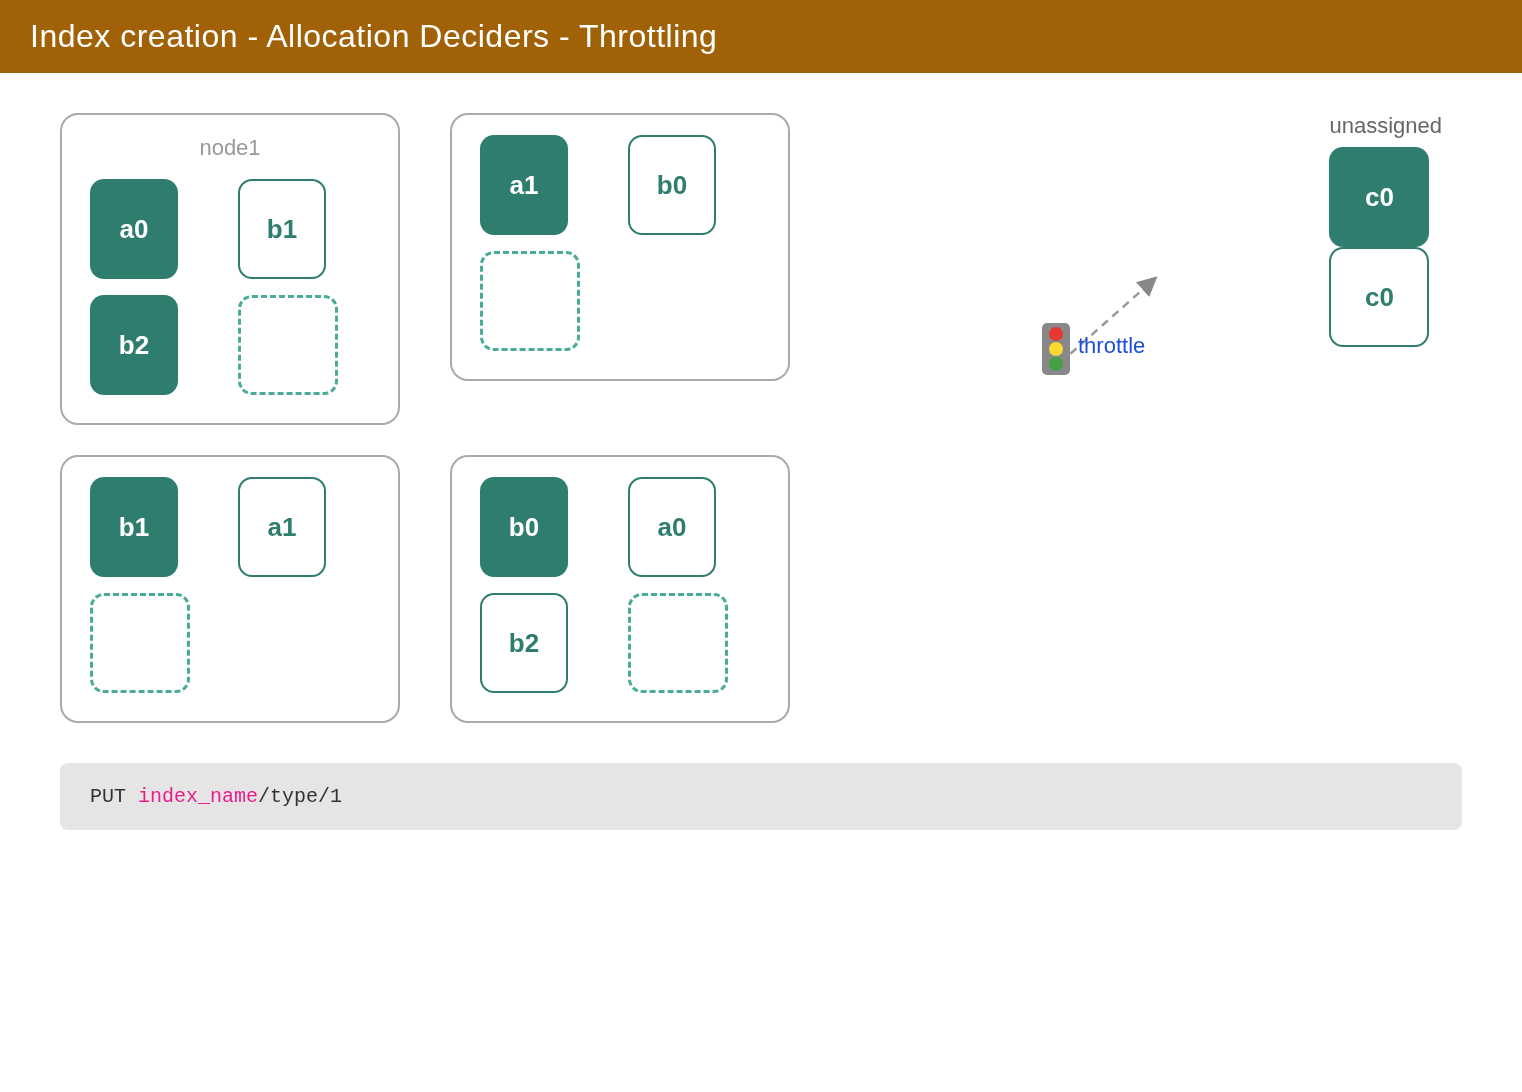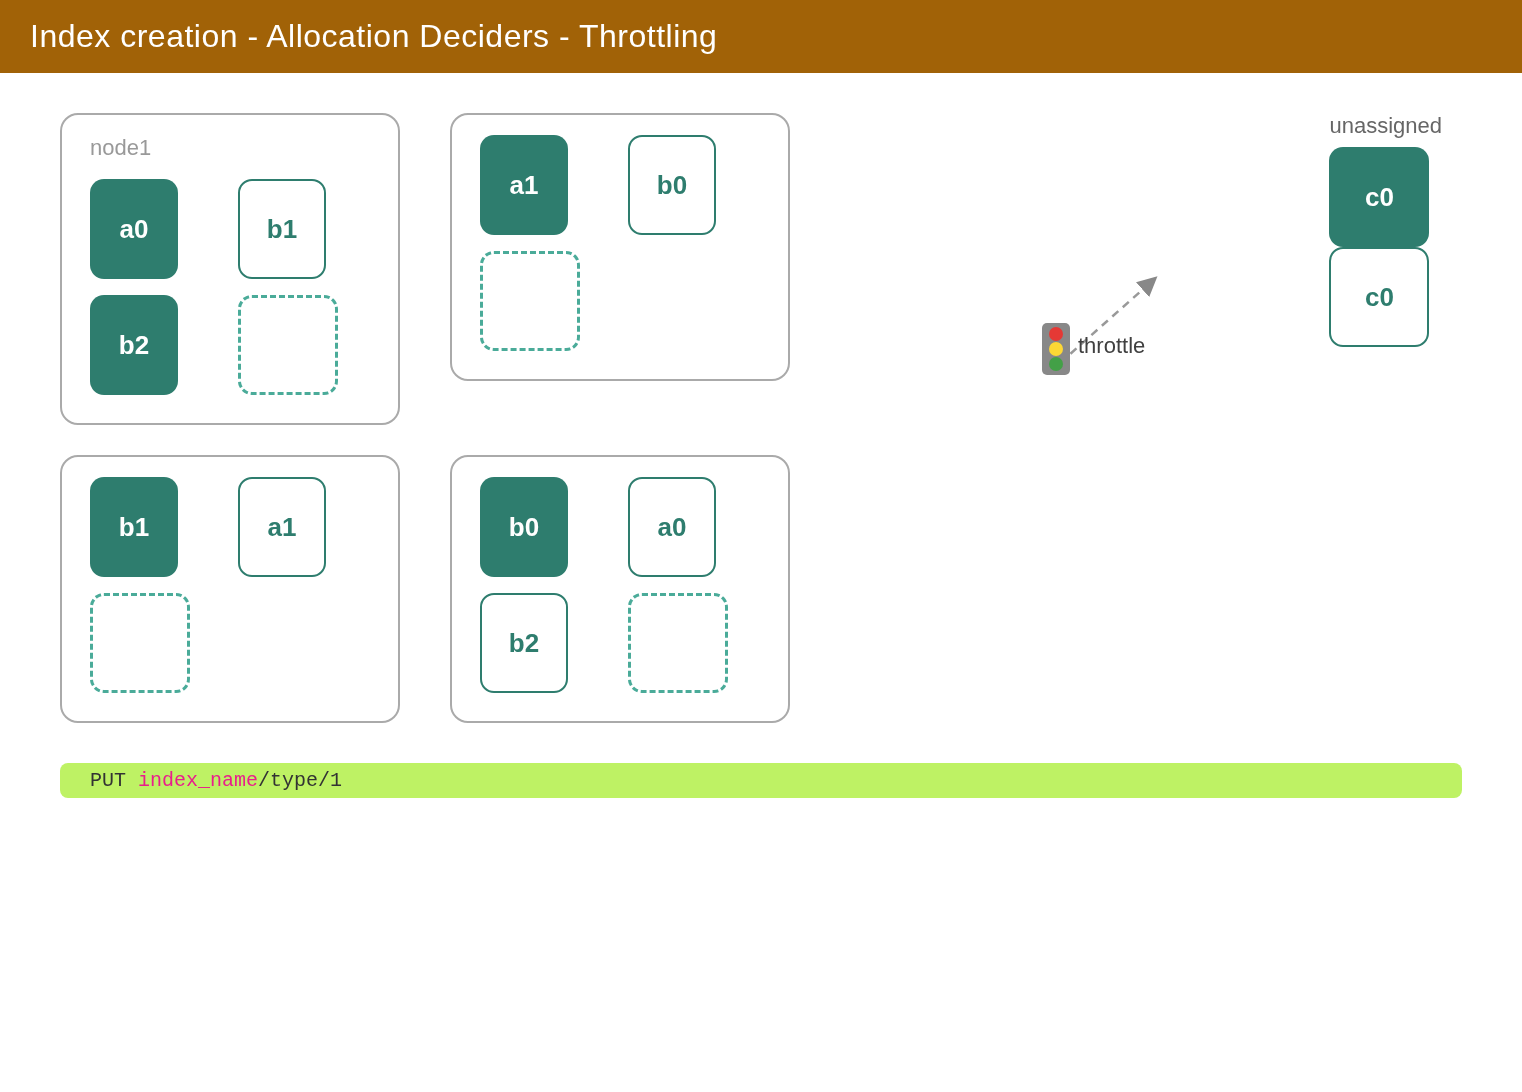--- a/index.html
+++ b/index.html
@@ -47,20 +47,21 @@
 
     .node-box {
       border: 2px solid #aaa;
       border-radius: 18px;
       padding: 20px 28px 28px 28px;
       background: #fff;
       width: 340px;
     }
 
     .node-label {
+      text-align: center;
       color: #999;
       font-size: 22px;
       margin-bottom: 18px;
       font-weight: 300;
     }
 
     .shards-grid {
       display: grid;
       grid-template-columns: 1fr 1fr;
       gap: 16px;
@@ -144,21 +145,21 @@
     }
 
     
     .throttle-area {
       position: absolute;
       right: 178px;
       top: 95px;
     }
 
     .throttle-label {
-      color: #404040;
+      color: #1d4ed8;
       font-size: 22px;
       font-weight: 400;
       position: absolute;
       top: 20px;
       left: 30px;
       white-space: nowrap;
     }
 
     
     .traffic-light {
@@ -185,23 +186,23 @@
       position: absolute;
       top: 0;
       left: 0;
       pointer-events: none;
       overflow: visible;
     }
 
     
     .code-block {
       margin-top: 40px;
-      background: #bef264;
+      background: #e5e5e5;
       border-radius: 8px;
-      padding: 6px 30px;
+      padding: 22px 30px;
       font-family: 'Courier New', monospace;
       font-size: 20px;
       color: #333;
     }
 
     .code-keyword {
       color: #333;
     }
 
     .code-highlight {

